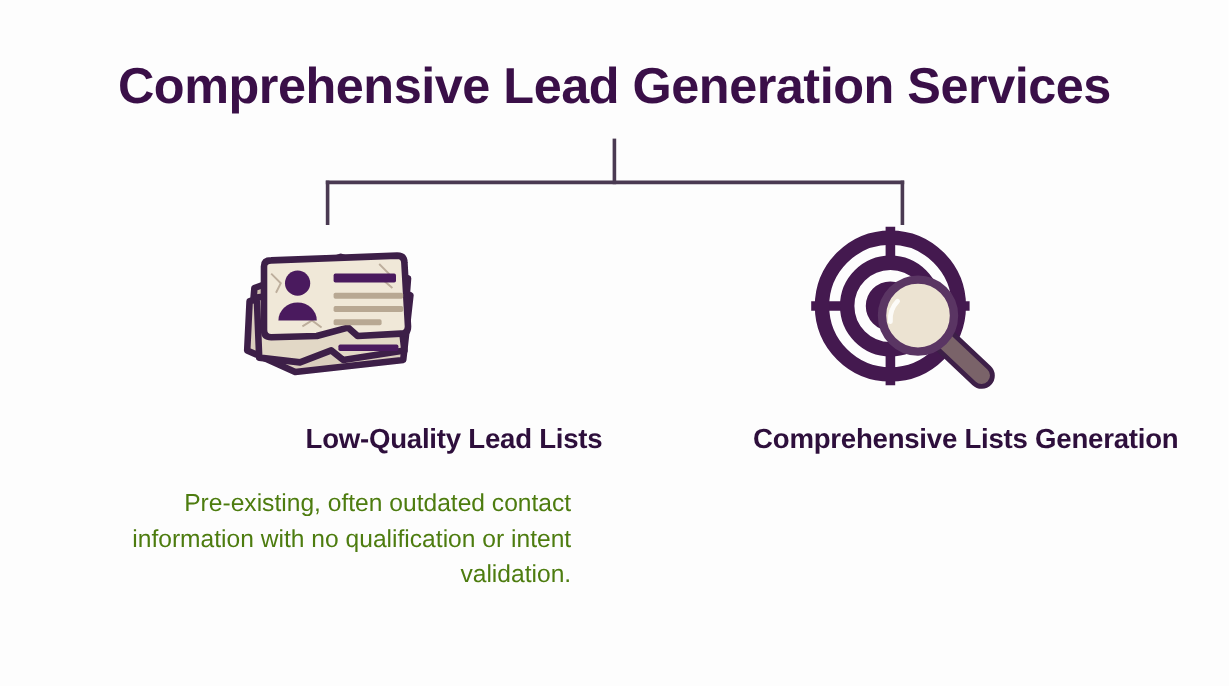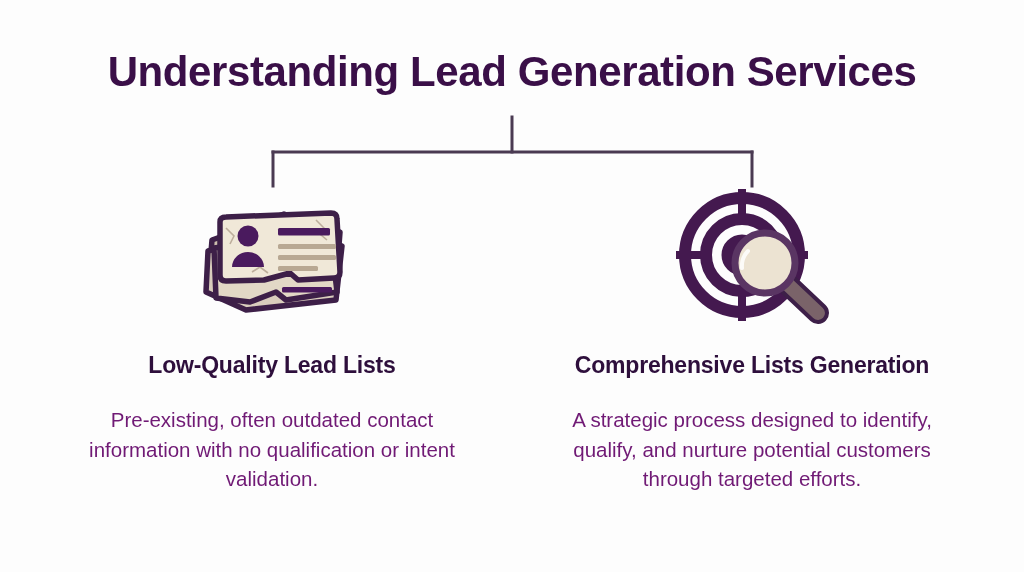--- a/index.html
+++ b/index.html
@@ -33,21 +33,21 @@
   }
 
   
   .connector { position: absolute; left: 0; top: 0; width: 1024px; height: 572px; pointer-events: none; }
 
   
   .col {
     position: absolute;
     top: 180px;
     width: 460px;
-    text-align: center;
+    text-align: right;
   }
   .col-left  { left: 42px; }
   .col-right { left: 522px; }
 
   .icon-wrap {
     height: 150px;
     display: flex;
     align-items: center;
     justify-content: center;
   }
@@ -57,30 +57,30 @@
     font-size: 23px;
     font-weight: bold;
     color: #2e0f3c;
     letter-spacing: -0.2px;
   }
 
   .col-body {
     margin-top: 26px;
     font-size: 20.5px;
     line-height: 1.45;
-    color: #701a75;
+    color: #4d7c0f;
     padding: 0 26px;
   }
 </style>
 </head>
 <body>
 
 <div id="slide">
 
-  <div class="title">Understanding Lead Generation Services</div>
+  <div class="title">Comprehensive Lead Generation Services</div>
 
   <svg class="connector" viewBox="0 0 1024 572" width="1024" height="572">
     <g stroke="#4a3a52" stroke-width="3" fill="none" stroke-linecap="square">
       <line x1="512" y1="117" x2="512" y2="152"></line>
       <line x1="273" y1="152" x2="752" y2="152"></line>
       <line x1="273" y1="152" x2="273" y2="186"></line>
       <line x1="752" y1="152" x2="752" y2="186"></line>
     </g>
   </svg>
 
@@ -147,16 +147,15 @@
         </g>
 
         <g>
           <circle cx="93" cy="78" r="30" fill="#ece3d2" stroke="#5a3563" stroke-width="7"></circle>
           <path d="M76 66 a22 22 0 0 0 -6 17" fill="none" stroke="#ffffff" stroke-width="4" stroke-linecap="round" opacity="0.85"></path>
         </g>
       </svg>
     </div>
 
     <div class="col-heading">Comprehensive Lists Generation</div>
-    <div class="col-body">A strategic process designed to identify, qualify, and nurture potential customers through targeted efforts.</div>
   </div>
 
 </div>
 
 </body></html>

